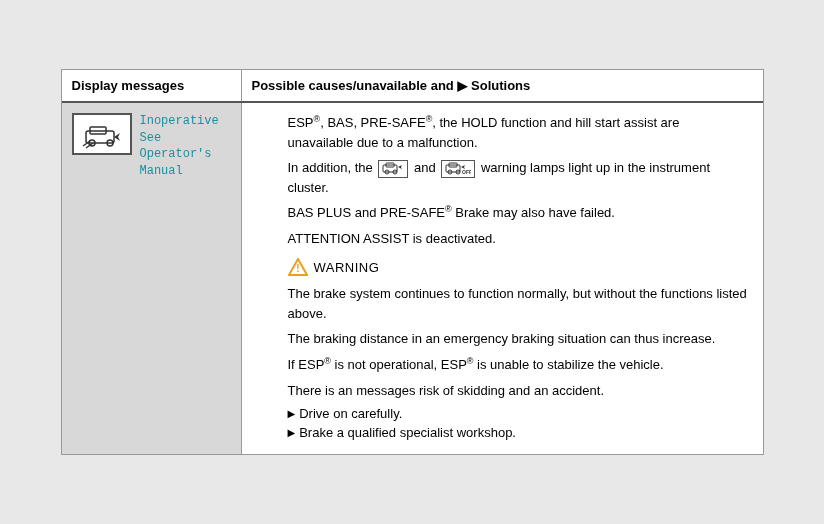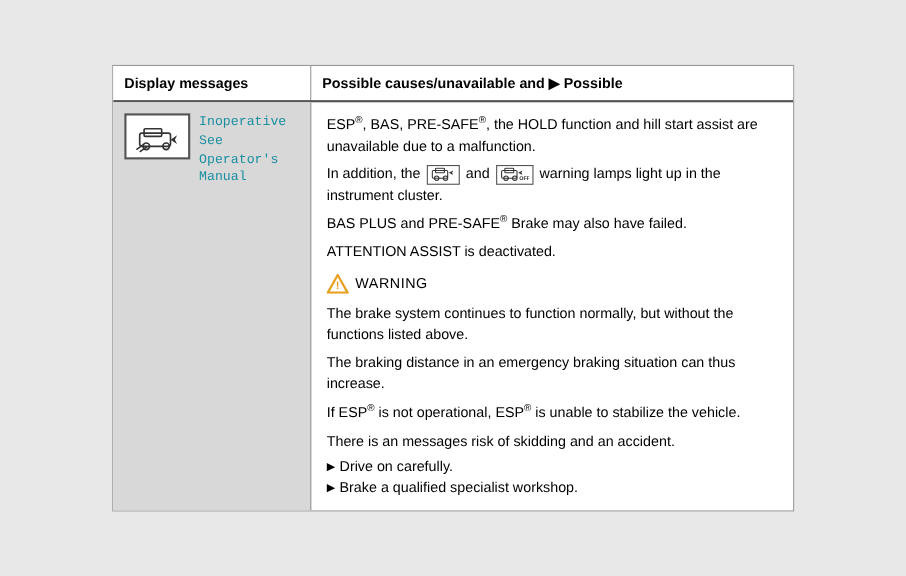--- a/index.html
+++ b/index.html
@@ -7,21 +7,21 @@
       font-family: Arial, Helvetica, sans-serif;
       font-size: 13px;
       background: #e8e8e8;
       display: flex;
       justify-content: center;
       align-items: center;
       width: 824px;
       min-height: 524px;
     }
     .table-wrapper {
-      width: 620px;
+      width: 703px;
       border: 1px solid #999;
       background: #fff;
     }
     .table-header {
       display: flex;
       background: #fff;
       border-bottom: 2px solid #555;
     }
     .col-display-header {
       width: 180px;
@@ -64,20 +64,21 @@
     }
     .display-label {
       color: #1a8fa0;
       font-family: 'Courier New', Courier, monospace;
       font-size: 12px;
       line-height: 1.4;
     }
     .col-causes {
       flex: 1;
       padding: 10px 14px;
+      margin-left: 32px;
     }
     .col-causes p {
       margin-bottom: 6px;
       line-height: 1.5;
     }
     .col-causes p:last-child {
       margin-bottom: 0;
     }
     .warning-box {
       margin: 10px 0 8px 0;
@@ -123,21 +124,21 @@
 </head>
 <body>
 
 <div class="table-wrapper">
 
   <div class="table-header">
     <div class="col-display-header">
       <span>Display messages</span>
     </div>
     <div class="col-causes-header">
-      <span>Possible causes/unavailable and </span><span class="solutions-arrow">▶</span><span> Possible</span>
+      <span>Possible causes/unavailable and </span><span class="solutions-arrow">▶</span><span> Solutions</span>
     </div>
   </div>
 
   <div class="table-body">
 
     <div class="col-display">
       <div class="display-icon-box">
         <svg width="44" height="30" viewBox="0 0 44 30">
 
           <rect x="6" y="12" width="28" height="12" rx="2" fill="none" stroke="#333" stroke-width="1.5"></rect>

